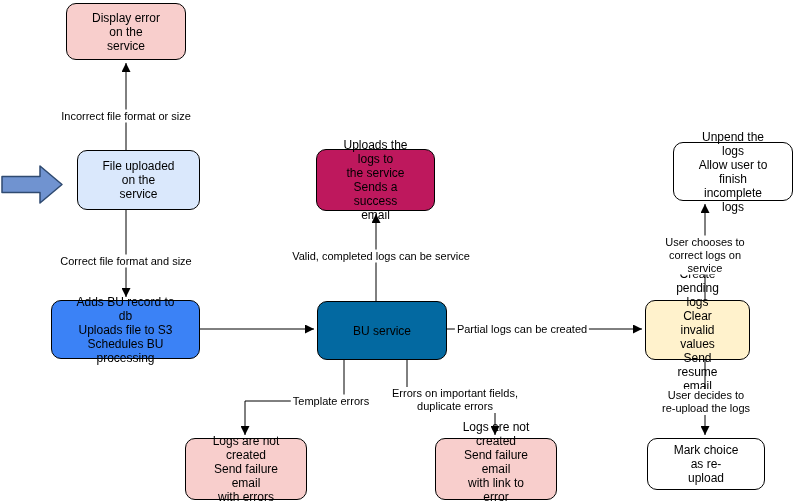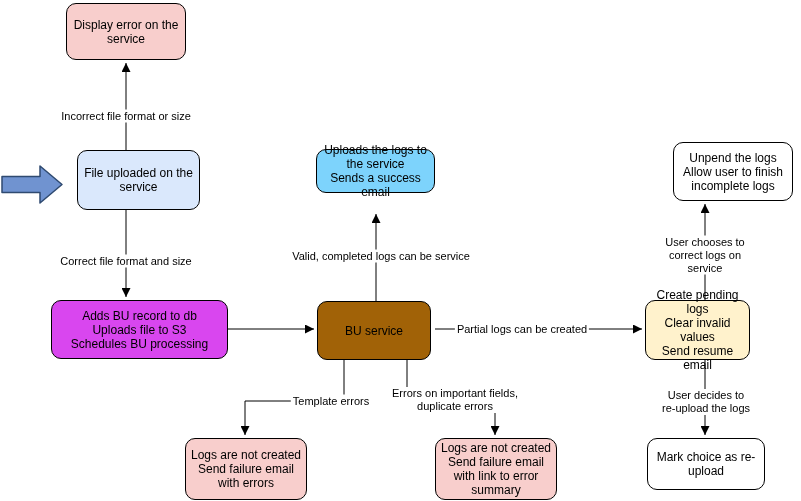--- a/index.html
+++ b/index.html
@@ -17,21 +17,21 @@
     border:1px solid #000000;
     border-radius:10px;
     display:flex;
     align-items:center;
     justify-content:center;
     text-align:center;
     white-space:pre-line;
     font-size:12px;
     line-height:14px;
     color:#000000;
-    padding:2px;
+    padding:20px;
     background:#ffffff;
   }
   .elabel{
     position:absolute;
     transform:translate(-50%,-50%);
     background:#ffffff;
     font-size:11px;
     line-height:13px;
     color:#000000;
     text-align:center;
@@ -63,27 +63,27 @@
     <path d="M705,300 L705,204" fill="none" stroke="#000" marker-end="url(#arrow)"></path>
     <path d="M705,360 L705,435" fill="none" stroke="#000" marker-end="url(#arrow)"></path>
   </svg>
 
   <div class="node" style="left: 66px; top: 3px; width: 120px; height: 57px; background-color: rgb(248, 206, 204);">Display error on the
 service</div>
 
   <div class="node" style="left: 77px; top: 150px; width: 123px; height: 60px; background-color: rgb(218, 232, 252);">File uploaded on the
 service</div>
 
-  <div class="node" style="left: 51px; top: 300px; width: 177px; height: 59px; background-color: #d946ef;">Adds BU record to db
+  <div class="node" style="left: 51px; top: 300px; width: 149px; height: 59px; background-color: #3b82f6;">Adds BU record to db
 Uploads file to S3
 Schedules BU processing</div>
 
-  <div class="node" style="left: 317px; top: 301px; width: 114px; height: 59px; background-color: #a16207;">BU service</div>
+  <div class="node" style="left: 317px; top: 301px; width: 130px; height: 59px; background-color: #0369a1;">BU service</div>
 
-  <div class="node" style="left: 316px; top: 149px; width: 119px; height: 44px; background-color: #7dd3fc;">Uploads the logs to
+  <div class="node" style="left: 316px; top: 149px; width: 119px; height: 62px; background-color: #be185d;">Uploads the logs to
 the service
 Sends a success
 email</div>
 
   <div class="node" style="left: 645px; top: 300px; width: 105px; height: 60px; background-color: rgb(255, 242, 204);">Create pending logs
 Clear invalid values
 Send resume email</div>
 
   <div class="node" style="left: 645px; top: 142px; width: 120px; height: 59px; background-color: rgb(255, 255, 255); margin-left: 28px;">Unpend the logs
 Allow user to finish

